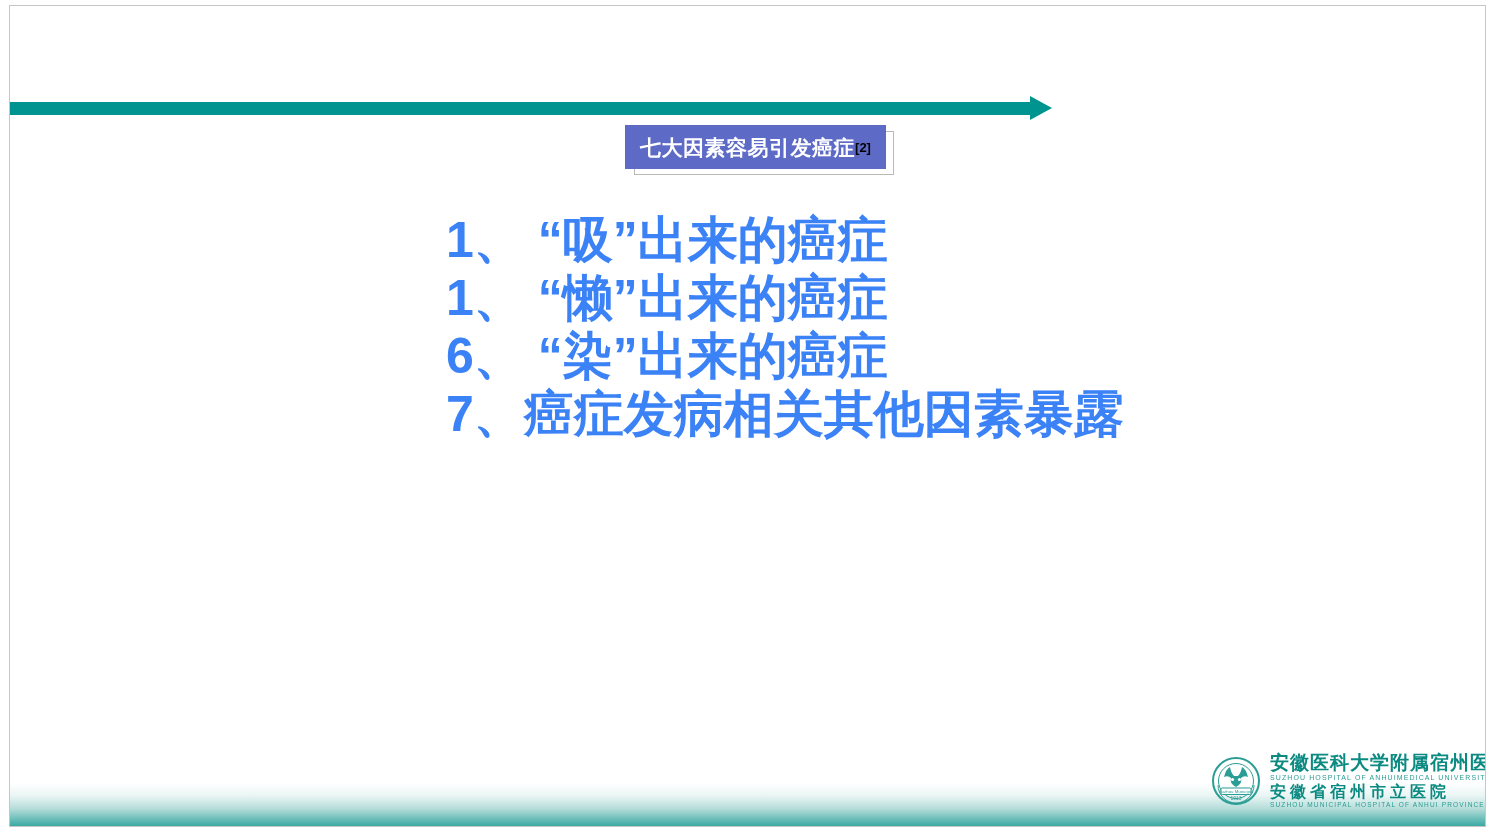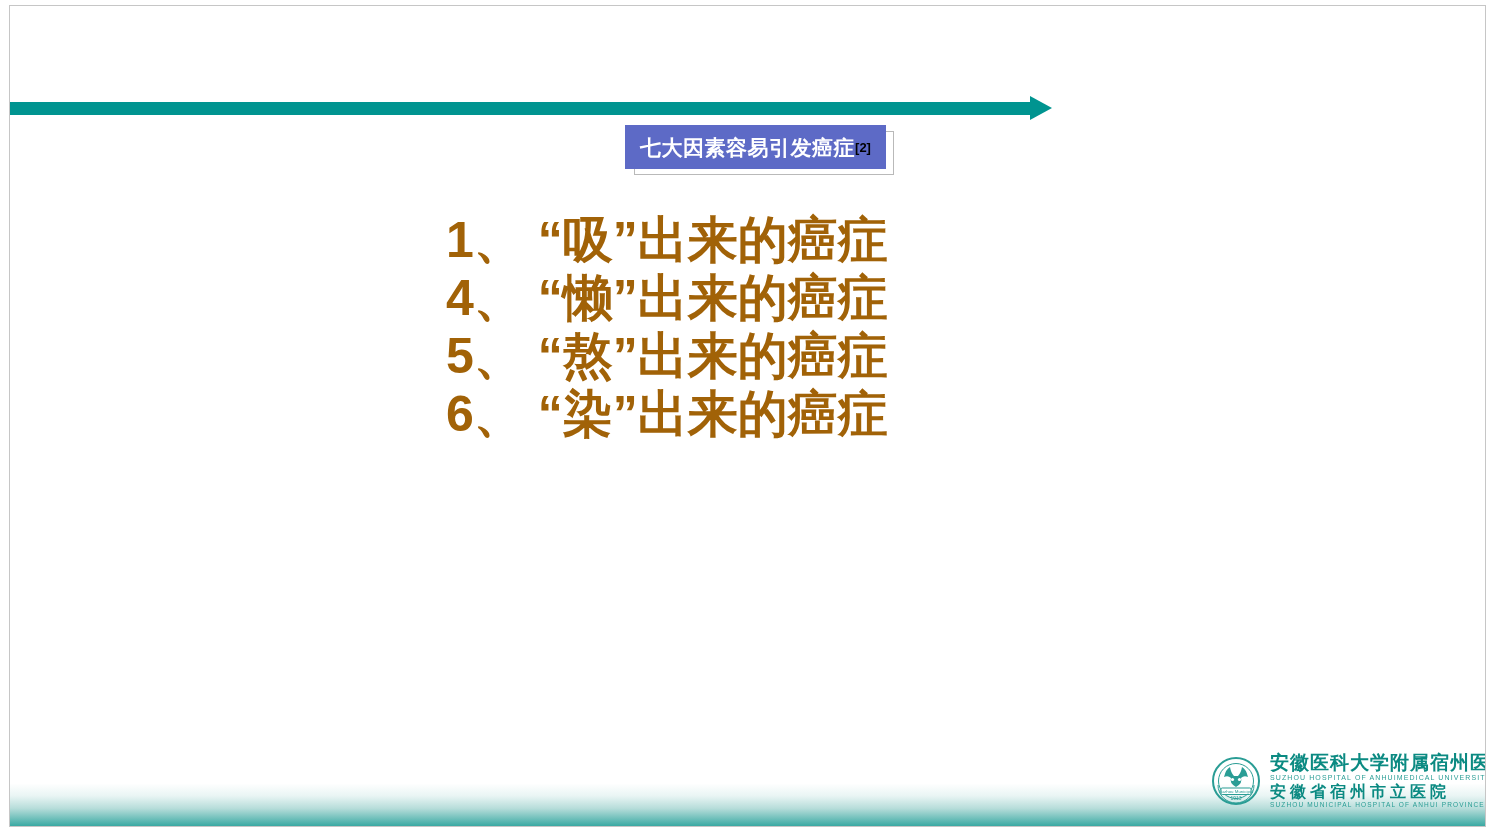--- a/index.html
+++ b/index.html
@@ -102,21 +102,21 @@
   }
 
   
   #list {
     position: absolute;
     left: 436px;
     top: 205px;
     width: 1000px;
   }
   #list .row {
-    color: #a16207;
+    color: #3b82f6;
     font-size: 50px;
     font-weight: bold;
     line-height: 58px;
     white-space: pre;
     letter-spacing: 0px;
   }
 
   
   #bottom-band {
     position: absolute;
@@ -201,23 +201,23 @@
   <div id="title-chip-wrap">
     <div id="title-chip-shadow"></div>
     <div id="title-chip">
       <span class="chip-text">七大因素容易引发癌症</span>
         <span class="chip-ref">[2]</span>
     </div>
   </div>
 
   <div id="list">
     <div class="row">1、 “吸”出来的癌症</div>
-    <div class="row">4、 “懒”出来的癌症</div>
-    <div class="row">5、 “熬”出来的癌症</div>
+    <div class="row">1、 “懒”出来的癌症</div>
     <div class="row">6、 “染”出来的癌症</div>
+    <div class="row">7、癌症发病相关其他因素暴露</div>
   </div>
 
   <div id="bottom-band"></div>
 
   <div id="logo">
     <div class="emblem">
       <svg width="52" height="52" viewBox="0 0 52 52" aria-hidden="true">
         <circle cx="26" cy="26" r="23" fill="none" stroke="#2a9d95" stroke-width="2"></circle>
         <circle cx="26" cy="26" r="17.5" fill="none" stroke="#2a9d95" stroke-width="1"></circle>
         <path d="M14 22 Q16 14 20 12 Q21 18 24 21 L28 21 Q31 18 32 12 Q36 14 38 22 Q34 20 31 23 Q33 28 26 32 Q19 28 21 23 Q18 20 14 22 Z" fill="#2a9d95"></path>

